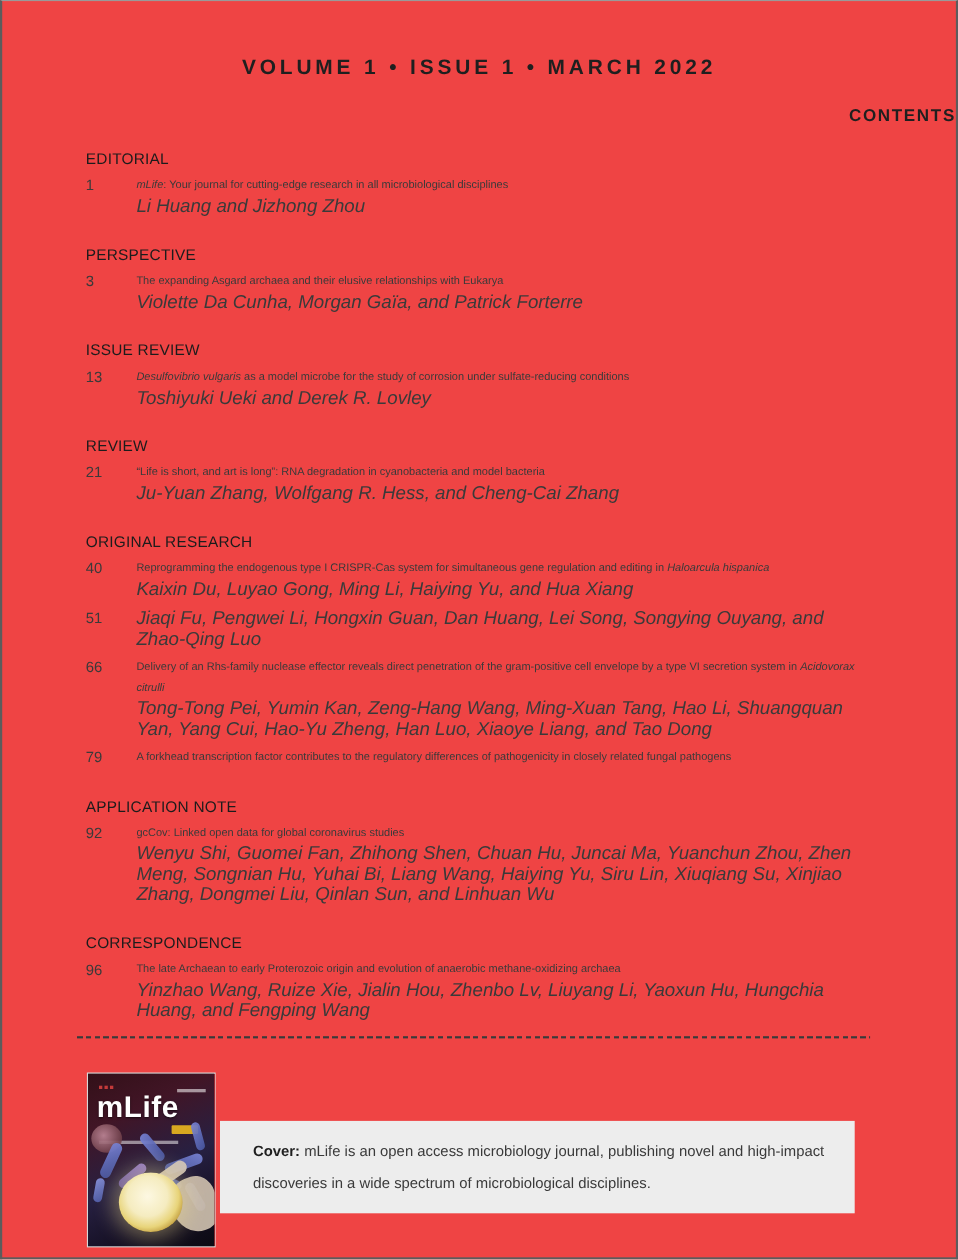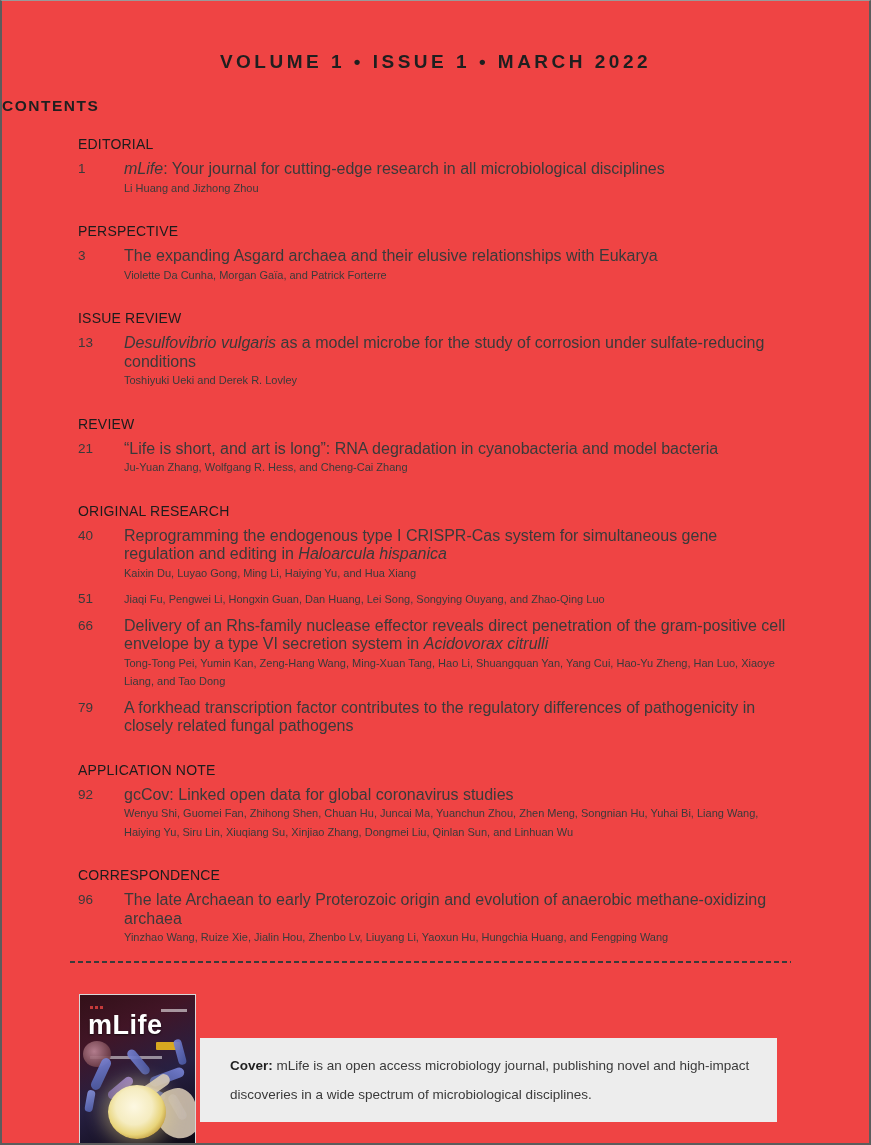--- a/index.html
+++ b/index.html
@@ -19,42 +19,42 @@
   
   .masthead {
     margin-top:50px;
     text-align:center;
     font-size:19px; font-weight:bold;
     letter-spacing:3.5px;
     color:#1f1f1f;
   }
   .contents-title {
     margin-top:24px;
-    text-align:left;
+    text-align:right;
     font-size:15.5px; font-weight:bold;
     letter-spacing:1.5px;
     color:#1f1f1f;
   }
 
   
   .toc { margin:21px 78px 0 76px; }
   .toc-section { margin-top:26px; }
   .toc-section:first-child { margin-top:0; }
   .section-heading {
     font-size:14px; font-weight:normal;
     letter-spacing:0.2px;
     color:#1c1c1c;
     margin-bottom:4px;
   }
   .article { display:flex; margin-top:8px; }
   .page-num { width:46px; flex-shrink:0; font-size:13.5px; line-height:18.5px; color:#3a3a3a; }
   .article-body { flex:1; }
-  .article-title { font-size:16px; line-height:18.5px; color:#3a3a3a; }
+  .article-title { font-size:10px; line-height:18.5px; color:#3a3a3a; }
   .article-title .it { font-style:italic; }
-  .article-authors { font-size:11px; line-height:18.5px; color:#3a3a3a; }
+  .article-authors { font-size:17px; line-height:18.5px; font-style:italic; color:#3a3a3a; }
 
   
   .divider-dashed {
     margin:14px 78px 0 68px;
     height:2px;
     background:repeating-linear-gradient(90deg,#3a3a3a 0 5px,transparent 5px 8px);
   }
 
   
   .cover-row { margin:32px 78px 0 78px; display:flex; align-items:flex-start; }

